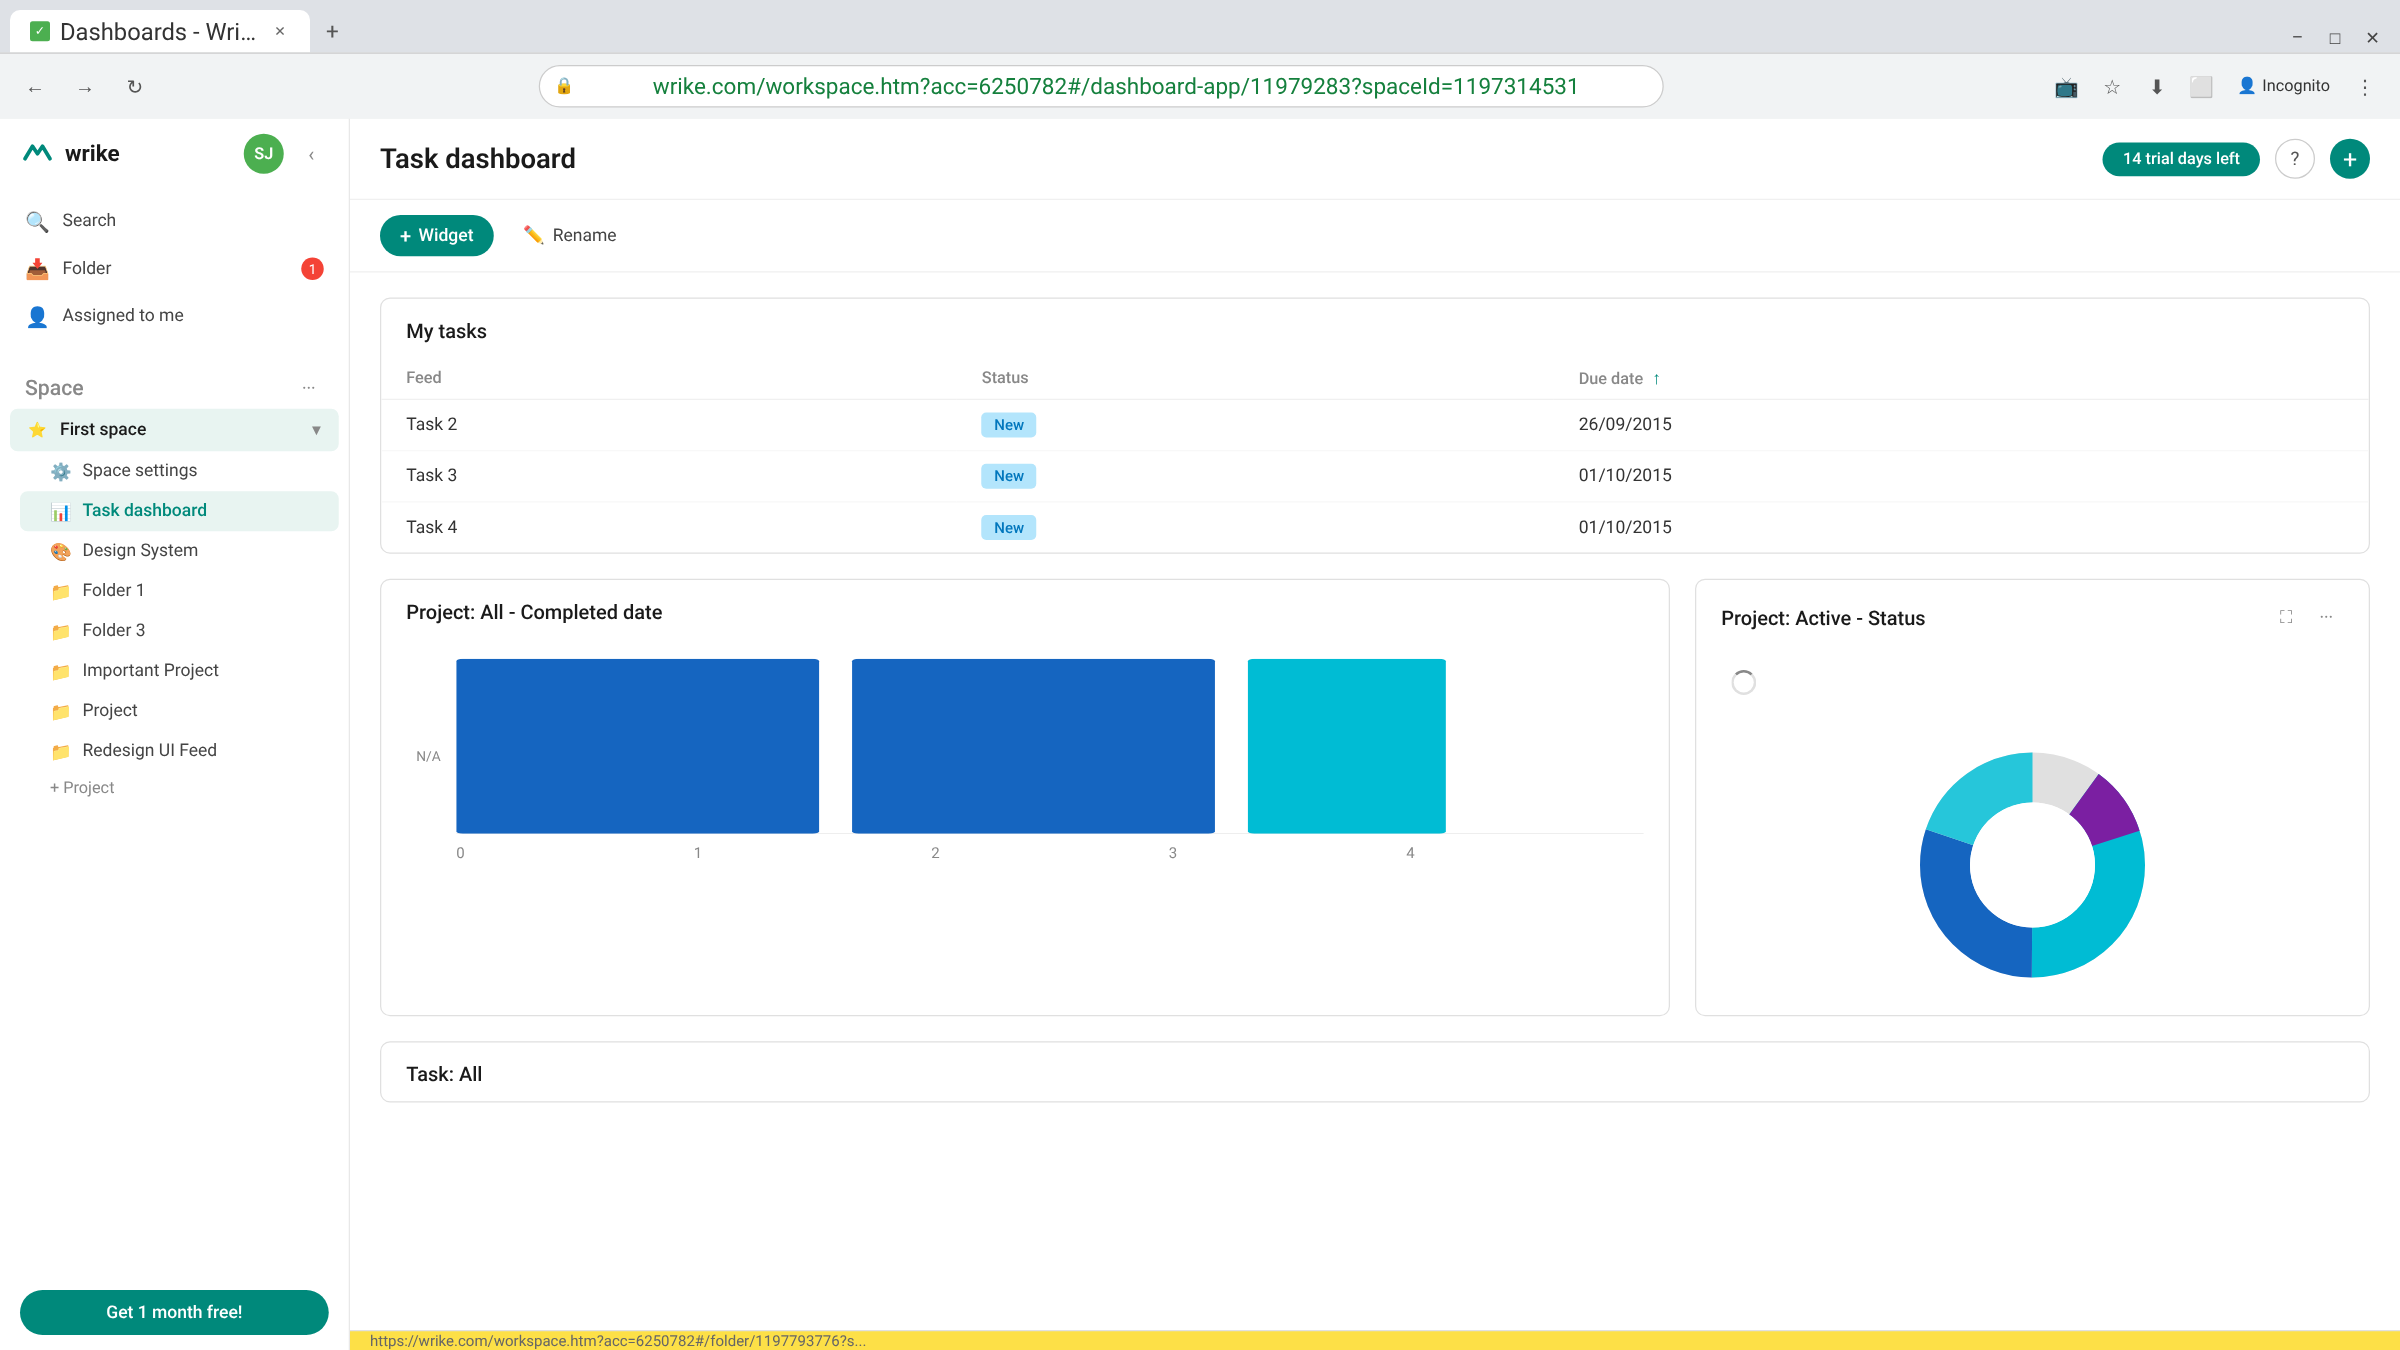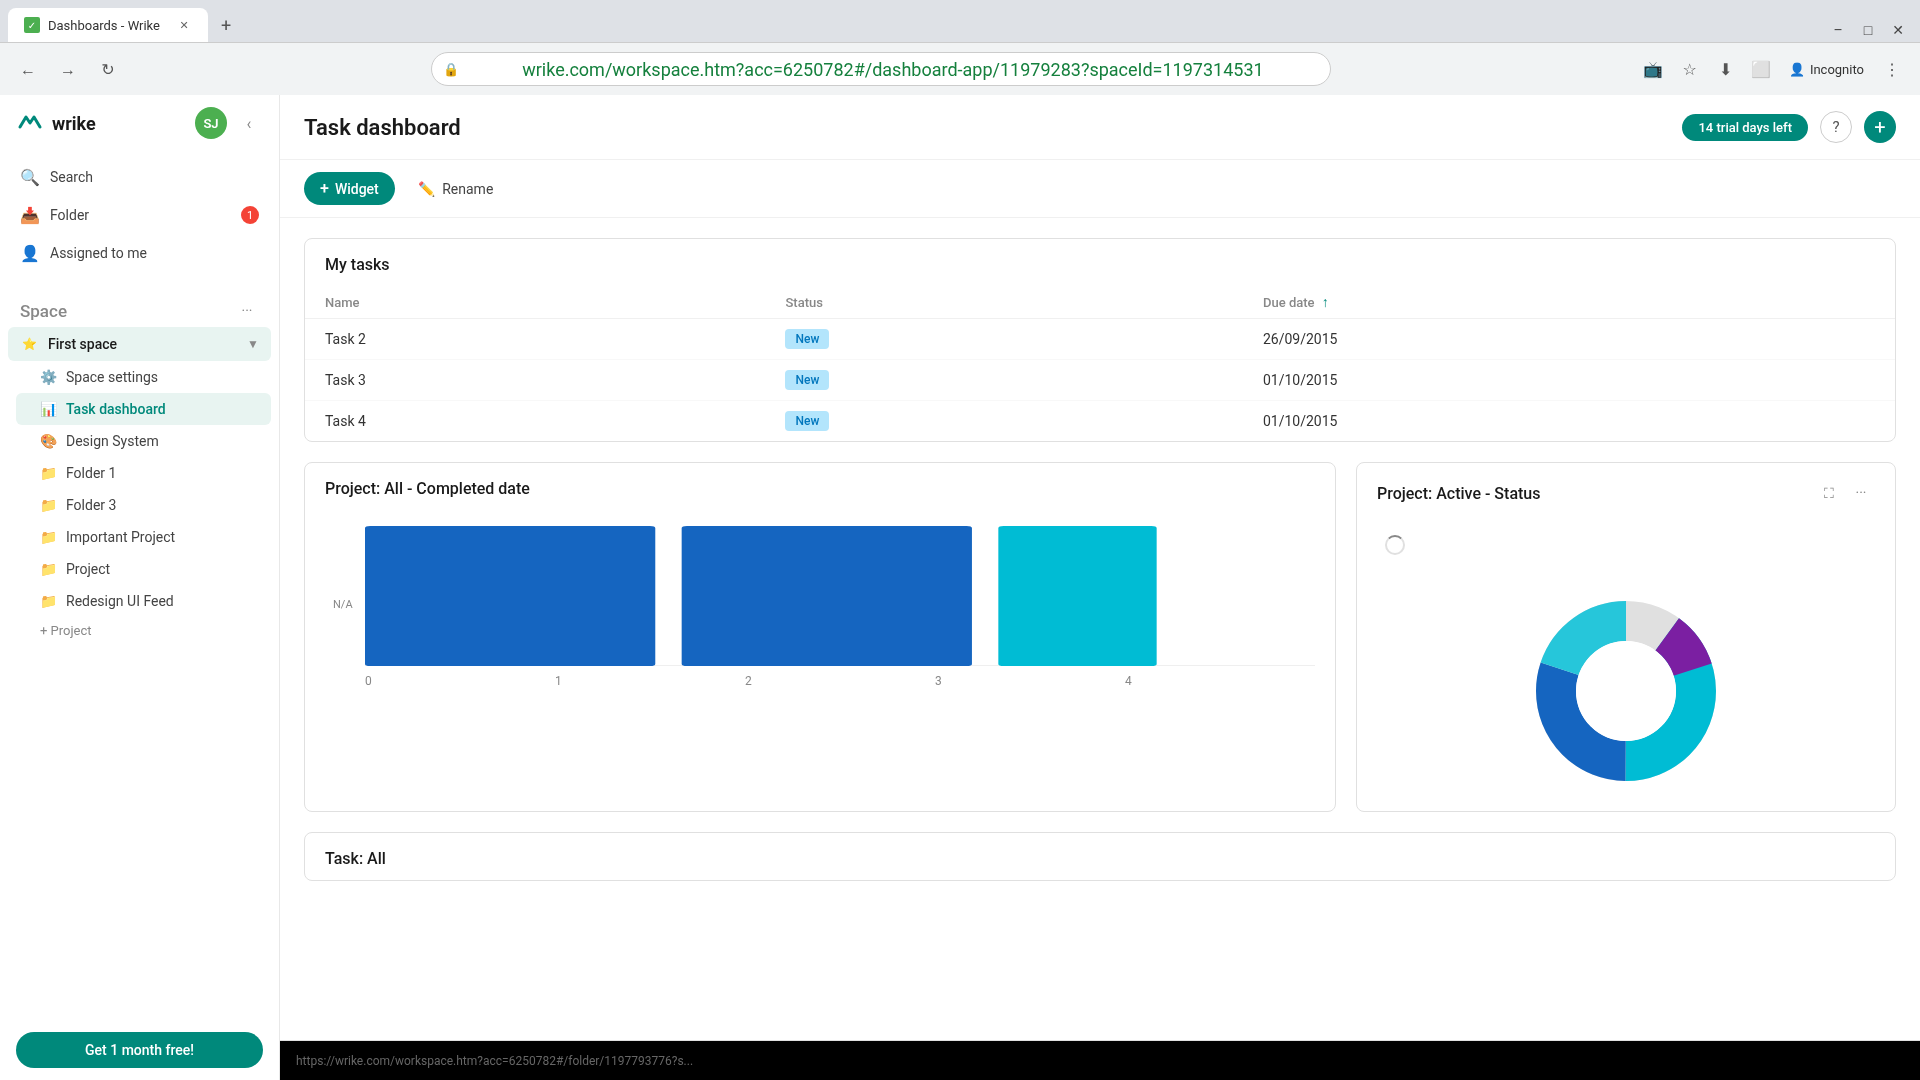--- a/index.html
+++ b/index.html
@@ -2,21 +2,21 @@
 <html><head>
   <meta charset="utf-8">
   <style>
     * { box-sizing: border-box; margin: 0; padding: 0; }
     body { font-family: -apple-system, BlinkMacSystemFont, 'Segoe UI', Roboto, sans-serif; background: #f5f5f5; overflow: hidden; height: 1080px; width: 1920px; }
 
     
     .browser-chrome { background: #dee1e6; height: 95px; display: flex; flex-direction: column; }
     .browser-tab { background: #fff; border-radius: 8px 8px 0 0; padding: 8px 16px; display: flex; align-items: center; gap: 8px; font-size: 13px; min-width: 200px; max-width: 240px; height: 34px; }
     .browser-tab .favicon { width: 16px; height: 16px; background: #4CAF50; border-radius: 2px; display: flex; align-items: center; justify-content: center; font-size: 10px; color: white; flex-shrink: 0; }
-    .browser-tab .tab-title { flex: 1; white-space: nowrap; overflow: hidden; text-overflow: ellipsis; color: #333; font-size: 13px; }
+    .browser-tab .tab-title { flex: 1; white-space: nowrap; overflow: hidden; text-overflow: ellipsis; color: #333; font-size: 19px; }
     .browser-tab .close-btn { width: 16px; height: 16px; border-radius: 50%; display: flex; align-items: center; justify-content: center; cursor: pointer; color: #666; font-size: 11px; }
     .new-tab-btn { width: 28px; height: 28px; display: flex; align-items: center; justify-content: center; border-radius: 50%; cursor: pointer; color: #555; font-size: 18px; margin-left: 4px; align-self: flex-end; margin-bottom: 3px; }
     .tab-spacer { flex: 1; }
     .window-controls { display: flex; align-items: center; gap: 2px; padding-right: 8px; align-self: flex-start; padding-top: 8px; }
     .window-btn { width: 28px; height: 28px; display: flex; align-items: center; justify-content: center; border-radius: 4px; cursor: pointer; color: #444; font-size: 14px; }
 
     .browser-toolbar { background: #f1f3f4; height: 53px; display: flex; align-items: center; padding: 0 12px; gap: 8px; border-top: 1px solid #ccc; }
     .nav-btn { width: 32px; height: 32px; display: flex; align-items: center; justify-content: center; border-radius: 50%; cursor: pointer; color: #555; font-size: 16px; }
     .address-bar { flex: 1; background: #fff; border: 1px solid #ccc; border-radius: 20px; height: 34px; display: flex; align-items: center; padding: 0 12px; gap: 8px; max-width: 900px; margin: 0 auto; }
     .address-bar .lock-icon { color: #555; font-size: 13px; }
@@ -108,21 +108,21 @@
     .icon-btn { width: 28px; height: 28px; display: flex; align-items: center; justify-content: center; border-radius: 4px; cursor: pointer; color: #888; font-size: 14px; }
     .donut-container { display: flex; align-items: center; justify-content: center; padding: 20px; }
     .donut-svg { width: 200px; height: 200px; }
     .loading-spinner { width: 20px; height: 20px; border: 2px solid #e0e0e0; border-top-color: #888; border-radius: 50%; animation: spin 1s linear infinite; margin: 8px; }
     @keyframes spin { to { transform: rotate(360deg); } }
 
     
     .task-all-widget { flex: 1; }
 
     
-    .status-bar { height: 40px; background: #000000; display: flex; align-items: center; padding: 0 16px; font-size: 12px; color: #666; border-top: 1px solid #e0e0e0; }
+    .status-bar { height: 16px; background: #fde047; display: flex; align-items: center; padding: 0 16px; font-size: 12px; color: #666; border-top: 1px solid #e0e0e0; }
   </style>
 </head>
 <body>
 
 <div class="browser-chrome">
 
   <div style="display:flex; align-items:flex-end; padding: 8px 0 0 8px; background:#dee1e6; height:42px;">
     <div class="browser-tab">
       <div class="favicon" style="background:#4CAF50;">✓</div>
       <span class="tab-title">Dashboards - Wrike</span>
@@ -270,21 +270,21 @@
     <div class="dashboard-content">
 
       <div class="widget-card" style="margin-bottom:20px;">
         <div class="widget-header">
           <span class="widget-title">My tasks</span>
         </div>
         <table class="tasks-table">
           <thead>
             <tr>
               <th>
-                <span>Name</span>
+                <span>Feed</span>
               </th>
               <th>
                 <span>Status</span>
               </th>
               <th style="cursor:pointer;">
                 <span>Due date</span>
                 <span class="sort-icon">↑</span>
               </th>
             </tr>
           </thead>

